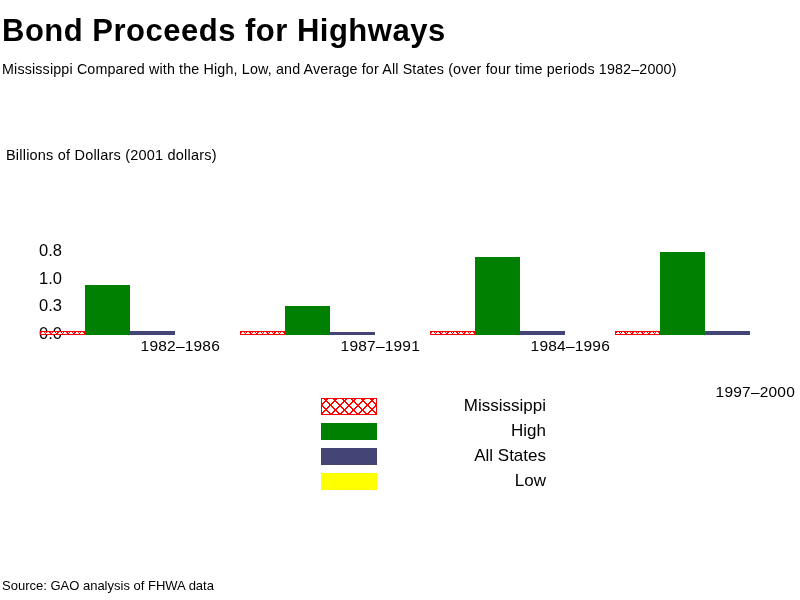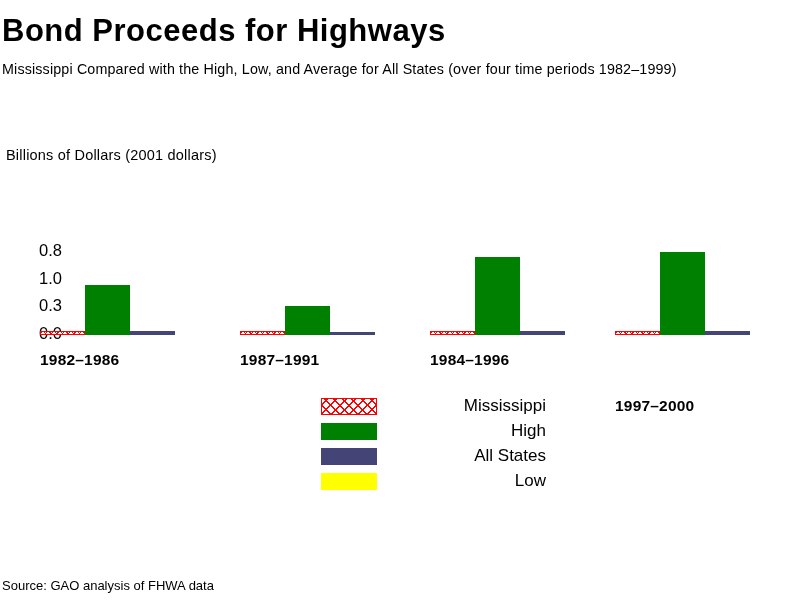--- a/index.html
+++ b/index.html
@@ -90,24 +90,24 @@
   .bar-ms {
     background: #ffffff;
     border: 1px solid #ff0000;
     box-sizing: border-box;
     background-image:
       repeating-linear-gradient(45deg,  transparent 0 3px, #ff0000 3px 4px),
       repeating-linear-gradient(-45deg, transparent 0 3px, #ff0000 3px 4px);
   }
   .group-label {
     position: absolute;
-    top: 136px;
-    text-align: left;
+    top: 122px;
+    text-align: right;
     font-size: 15.5px;
-    font-weight: bold;
+    font-weight: normal;
     white-space: nowrap;
     letter-spacing: 0.2px;
     line-height: 18px;
   }
 
   
   #legend {
     left: 321px;
     top: 398px;
     width: 300px;
@@ -146,21 +146,21 @@
     white-space: nowrap;
   }
 </style>
 </head>
 <body>
 
 <div id="chart-root">
 
   <div class="abs" id="chart-title">Bond Proceeds for Highways</div>
 
-  <div class="abs" id="chart-subtitle">Mississippi Compared with the High, Low, and Average for All States (over four time periods 1982–1999)</div>
+  <div class="abs" id="chart-subtitle">Mississippi Compared with the High, Low, and Average for All States (over four time periods 1982–2000)</div>
 
   <div class="abs" id="axis-unit-label">Billions of Dollars (2001 dollars)</div>
 
   <div class="abs" id="plot-area">
 
     <div id="y-axis-ticks">
         <div class="y-tick-label" style="bottom: -6px;">0.0</div>
         <div class="y-tick-label" style="bottom: 21.7008px;">0.3</div>
         <div class="y-tick-label" style="bottom: 49.4017px;">1.0</div>
         <div class="y-tick-label" style="bottom: 77.1025px;">0.8</div>

